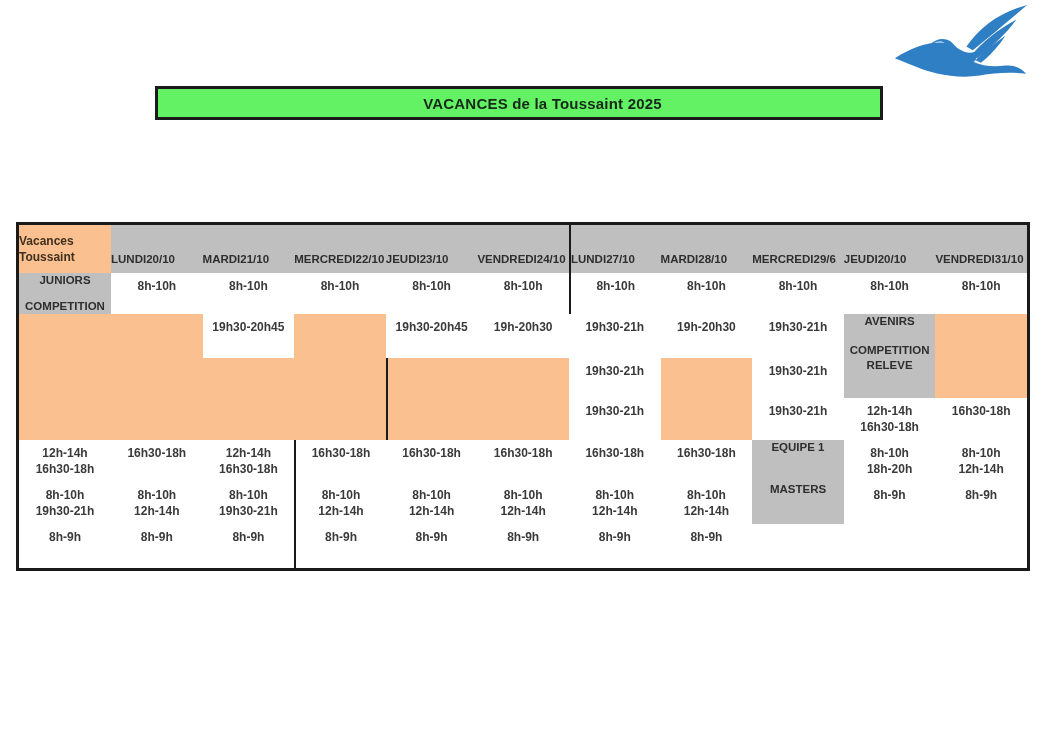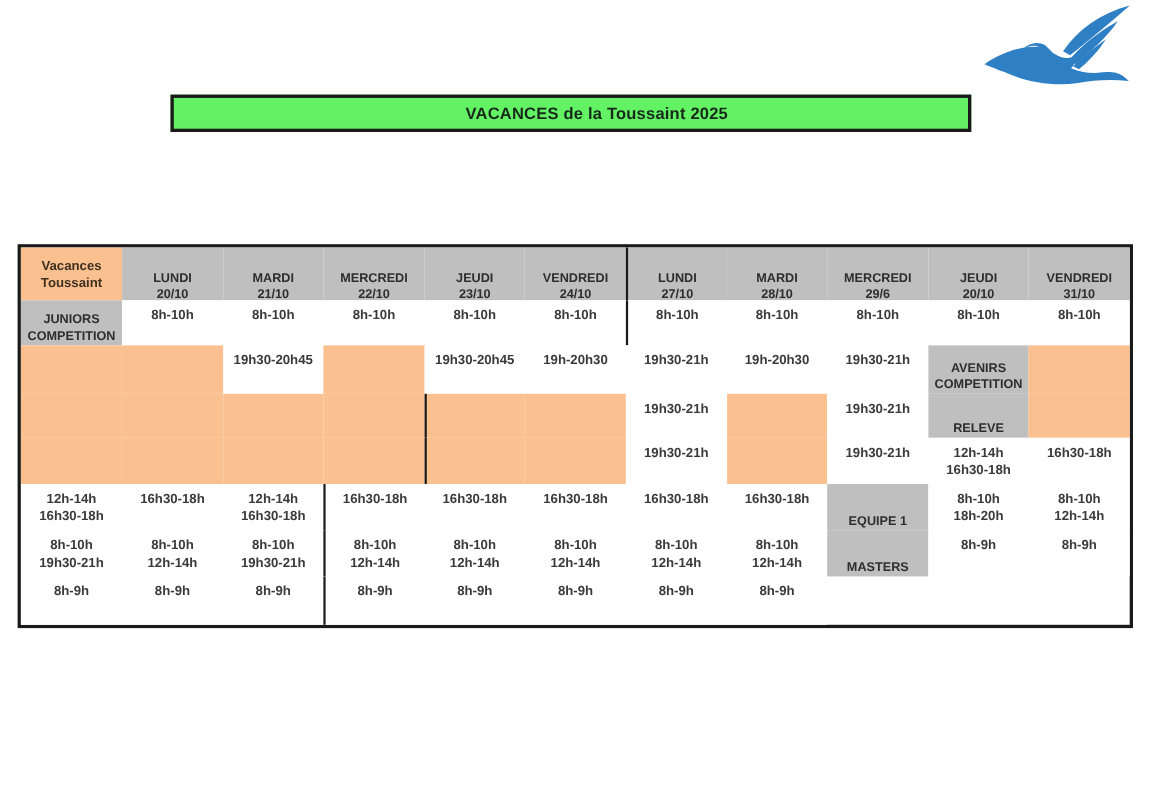--- a/index.html
+++ b/index.html
@@ -25,31 +25,31 @@
   }
   .grid{
     display:grid;
     grid-template-columns:92px repeat(10, 1fr);
     grid-template-rows:48px 41px 44px 40px 42px 42px 42px 44px;
     width:100%;
   }
   .c{box-sizing:border-box;overflow:hidden;}
   .corner{
     background:var(--orange);display:flex;flex-direction:column;
-    align-items:center;justify-content:center;
+    align-items:flex-start;justify-content:center;
   }
   .corner .ln{font-size:12px;font-weight:bold;color:#40301f;line-height:16px;}
   .day{
-    background:var(--gray);display:flex;flex-direction:column;
+    background:var(--gray);display:flex;flex-direction:row;
     align-items:center;justify-content:flex-start;padding-top:21px;
   }
   .day .ln{font-size:11.5px;font-weight:bold;color:#2e2e2e;line-height:15px;}
   .label{
     background:var(--gray);display:flex;flex-direction:column;
-    align-items:center;justify-content:flex-end;text-align:center;
+    align-items:center;justify-content:space-between;text-align:center;
   }
   .label .ln{font-size:11.5px;font-weight:bold;color:#2e2e2e;line-height:15px;}
   .cell{
     background:#ffffff;display:flex;flex-direction:column;
     align-items:center;justify-content:flex-start;padding-top:5px;
   }
   .cell .ln{font-size:12px;font-weight:bold;color:#3a3a3a;line-height:16px;}
   .cell.orange{background:var(--orange);}
   .divider{border-left:2px solid var(--border);}
 </style>

